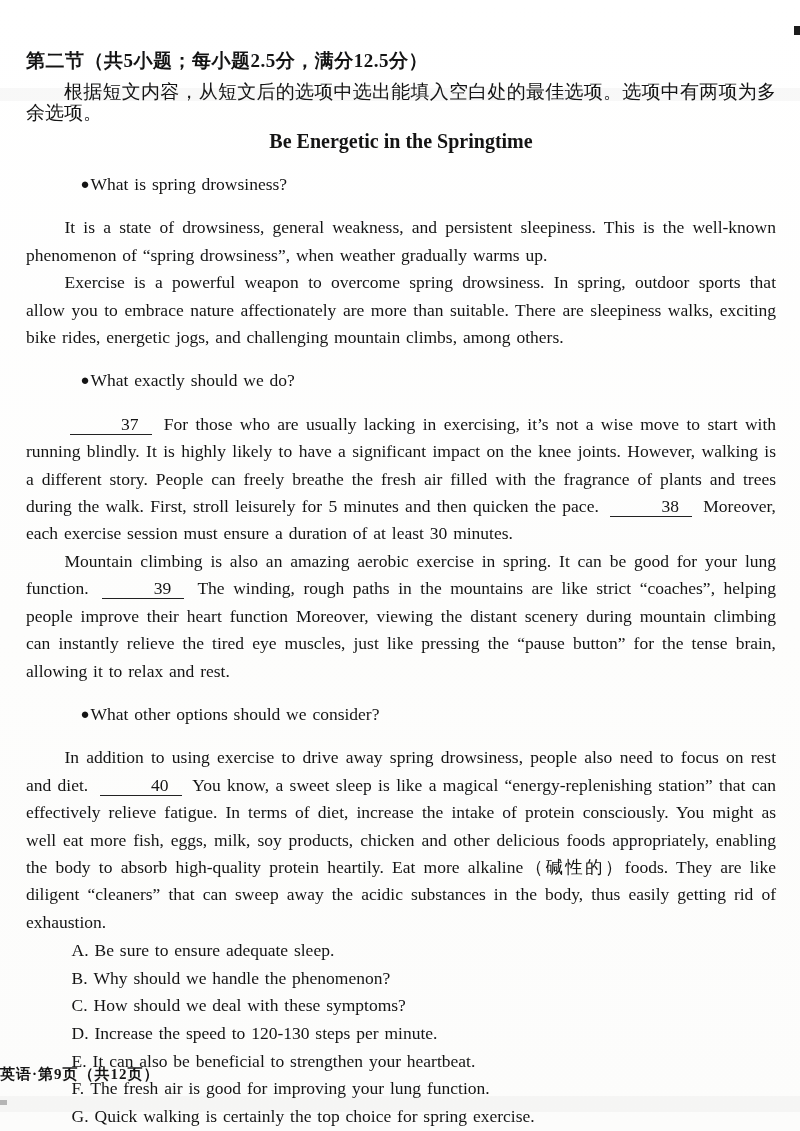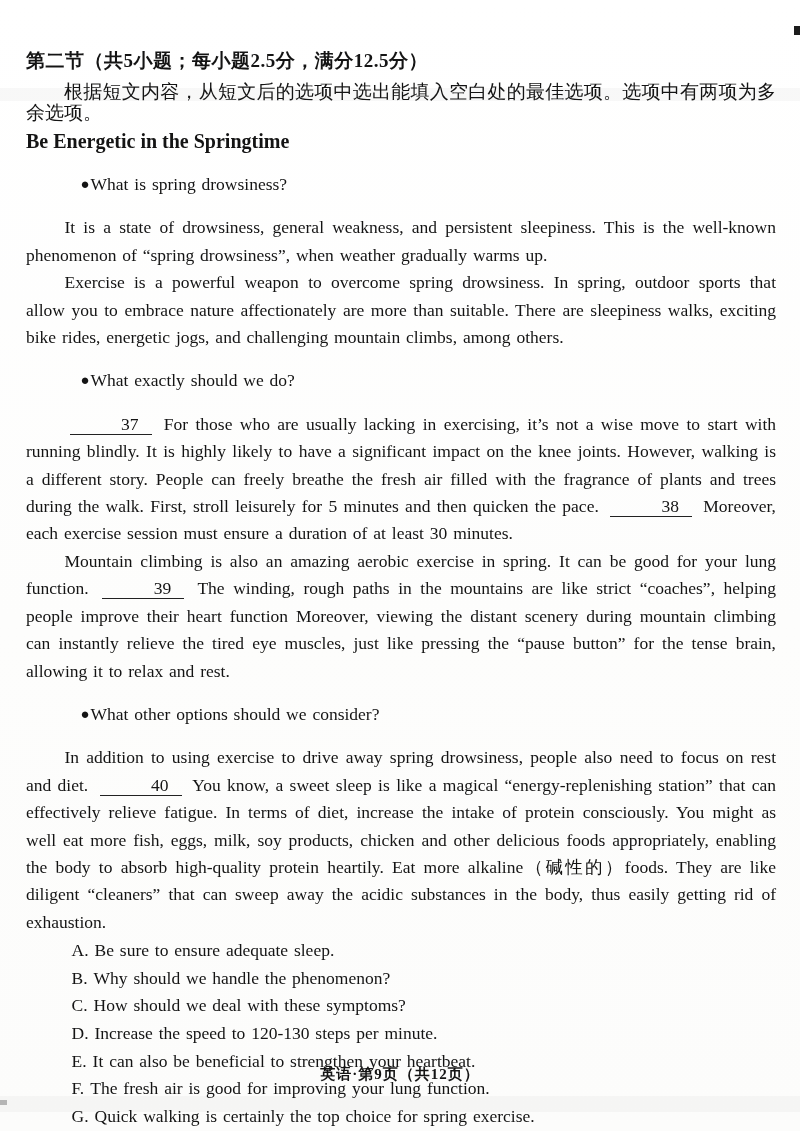--- a/index.html
+++ b/index.html
@@ -29,20 +29,21 @@
   .instructions{
     margin:0;
     font-size:19px;line-height:21px;
     text-indent:2em;
     text-align:justify;
   }
   .passage-title{
     margin:4px 0 2px 0;
     font-size:20px;line-height:28px;
     font-weight:700;
+    text-align:center;
   }
   .para{
     margin:0;
     font-size:17.5px;line-height:27.4px;
     text-indent:2.2em;
     text-align:justify;
     word-spacing:1.5px;
   }
   .bullet-line{
     margin:16px;
@@ -68,21 +69,20 @@
   .option{
     margin:0;
     padding-left:2.6em;
     font-size:17.5px;line-height:27.6px;
     word-spacing:1.5px;
   }
   .opt-letter{margin-right:6px;}
   .footer{
     position:absolute;
     left:0;top:1063px;width:100%;
-    text-align:center;
     font-size:15px;line-height:22px;
     font-weight:600;
     letter-spacing:1px;
   }
 </style>
 </head>
 <body>
 
 <div class="page">
 

